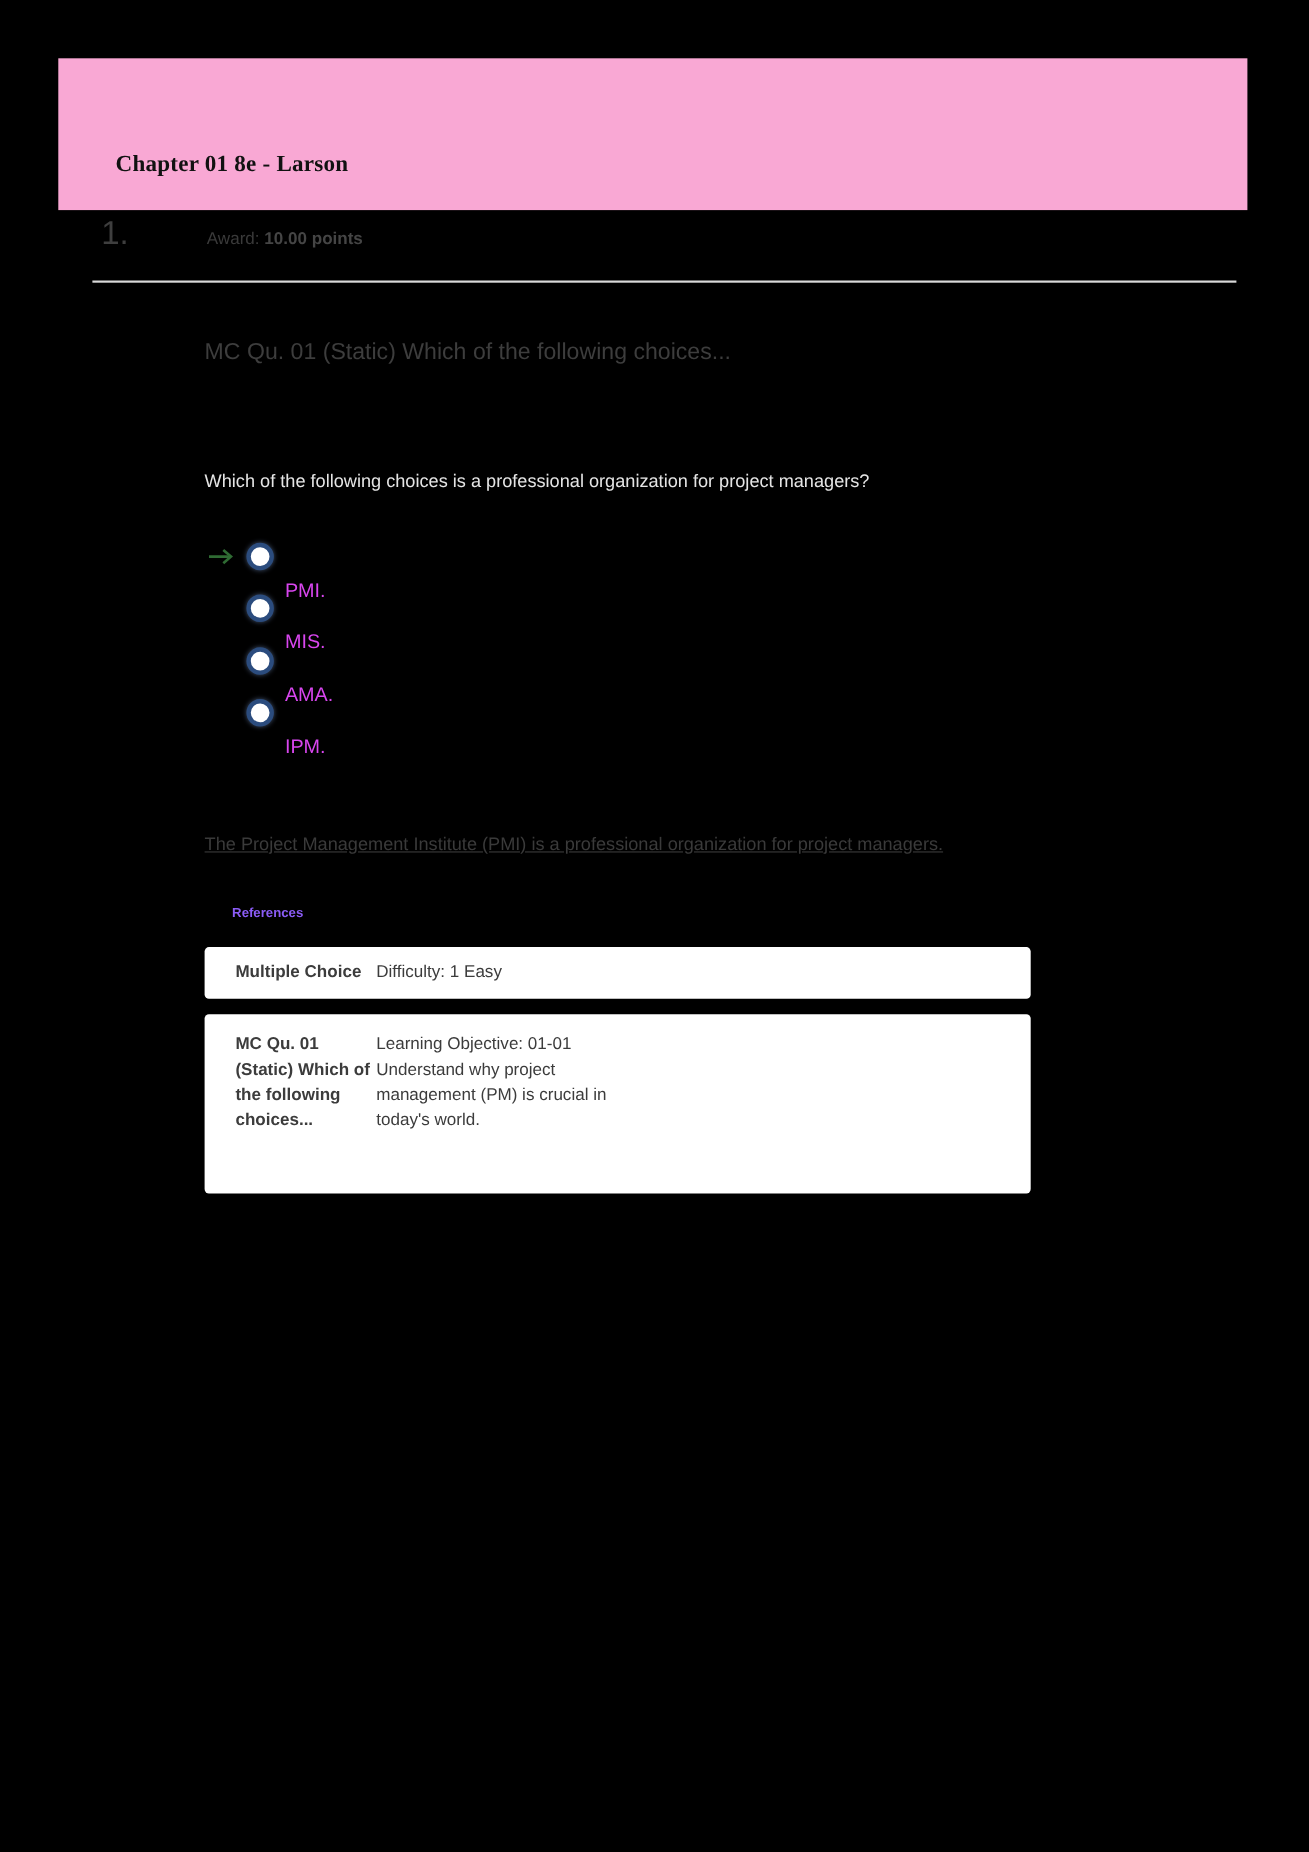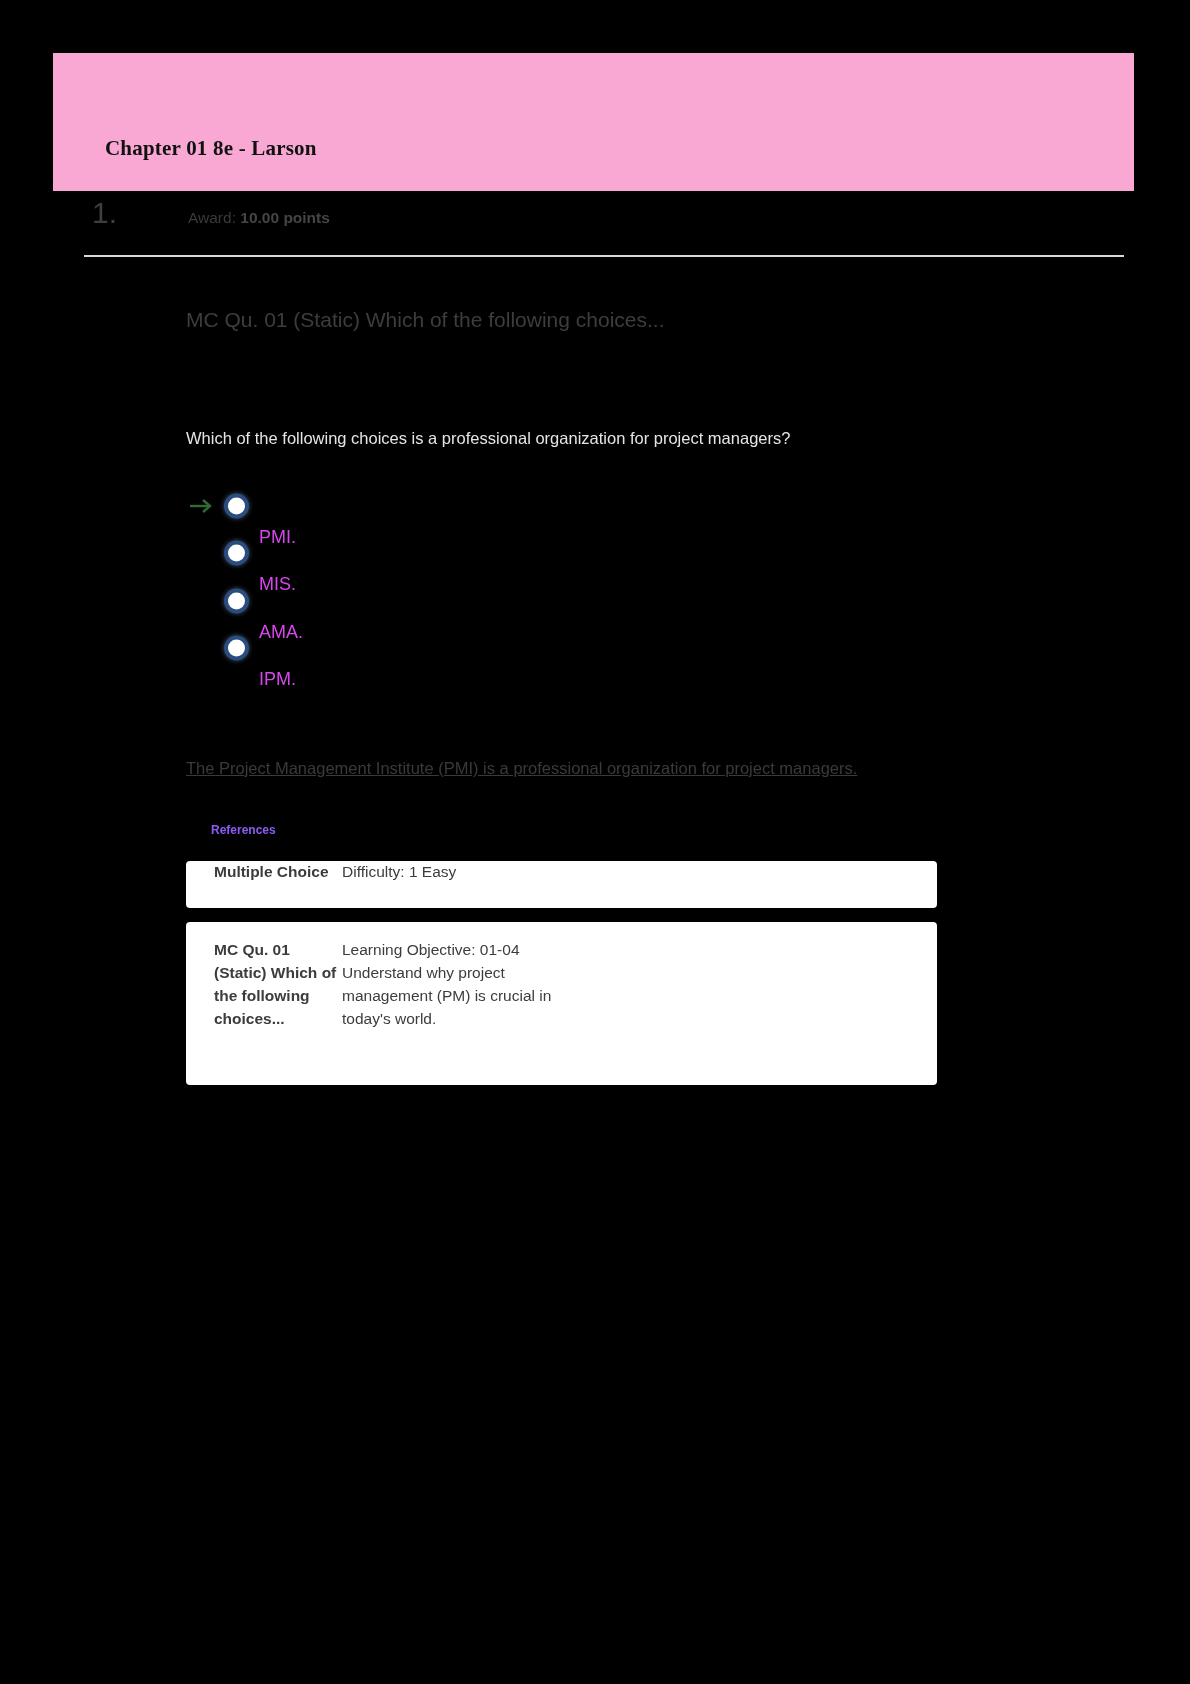--- a/index.html
+++ b/index.html
@@ -168,21 +168,21 @@
     position: absolute;
     left: 186px;
     width: 751px;
     background: #ffffff;
     border-radius: 4px;
   }
   .info-box.one {
     top: 861px;
     height: 47px;
     display: flex;
-    align-items: flex-start;
+    align-items: center;
   }
   .info-box.two {
     top: 922px;
     height: 163px;
     display: flex;
     align-items: flex-start;
     padding-top: 17px;
   }
   .cell {
     font-size: 15.5px;
@@ -252,16 +252,16 @@
 
   <div class="references">References</div>
 
   <div class="info-box one">
     <div class="cell bold c1">Multiple Choice</div>
     <div class="cell c2">Difficulty: 1 Easy</div>
   </div>
 
   <div class="info-box two">
     <div class="cell bold c1-wrap">MC Qu. 01 (Static) Which of the following choices...</div>
-    <div class="cell c2">Learning Objective: 01-04 Understand why project management (PM) is crucial in today's world.</div>
+    <div class="cell c2">Learning Objective: 01-01 Understand why project management (PM) is crucial in today's world.</div>
   </div>
 
 </div>
 
 </body></html>

